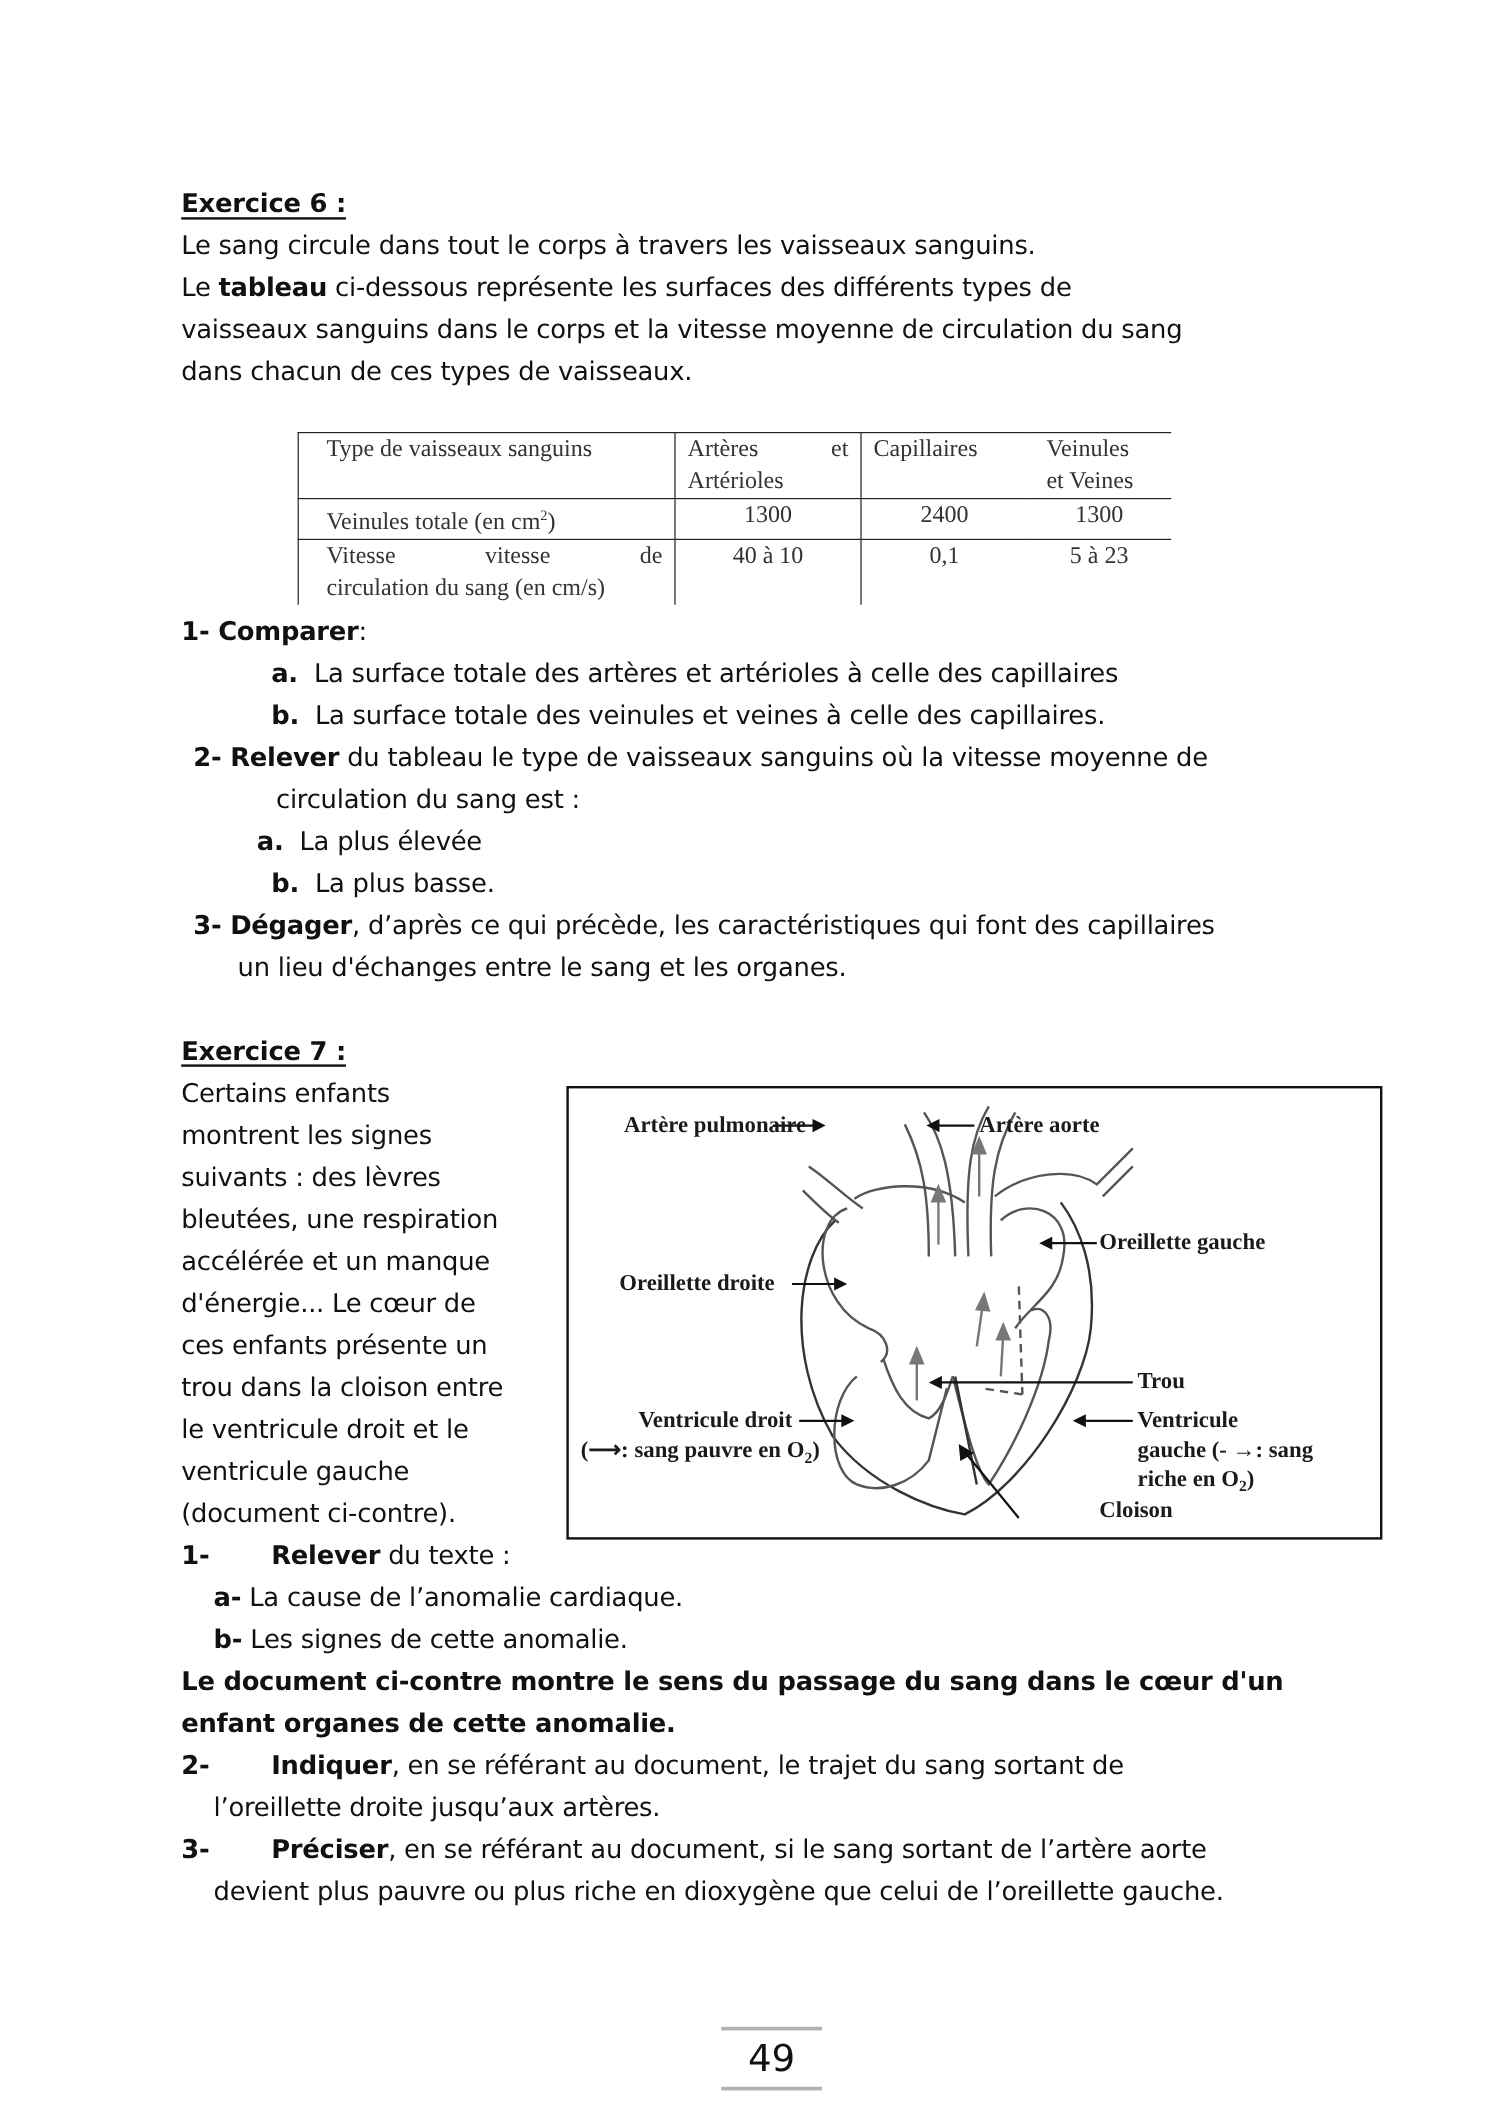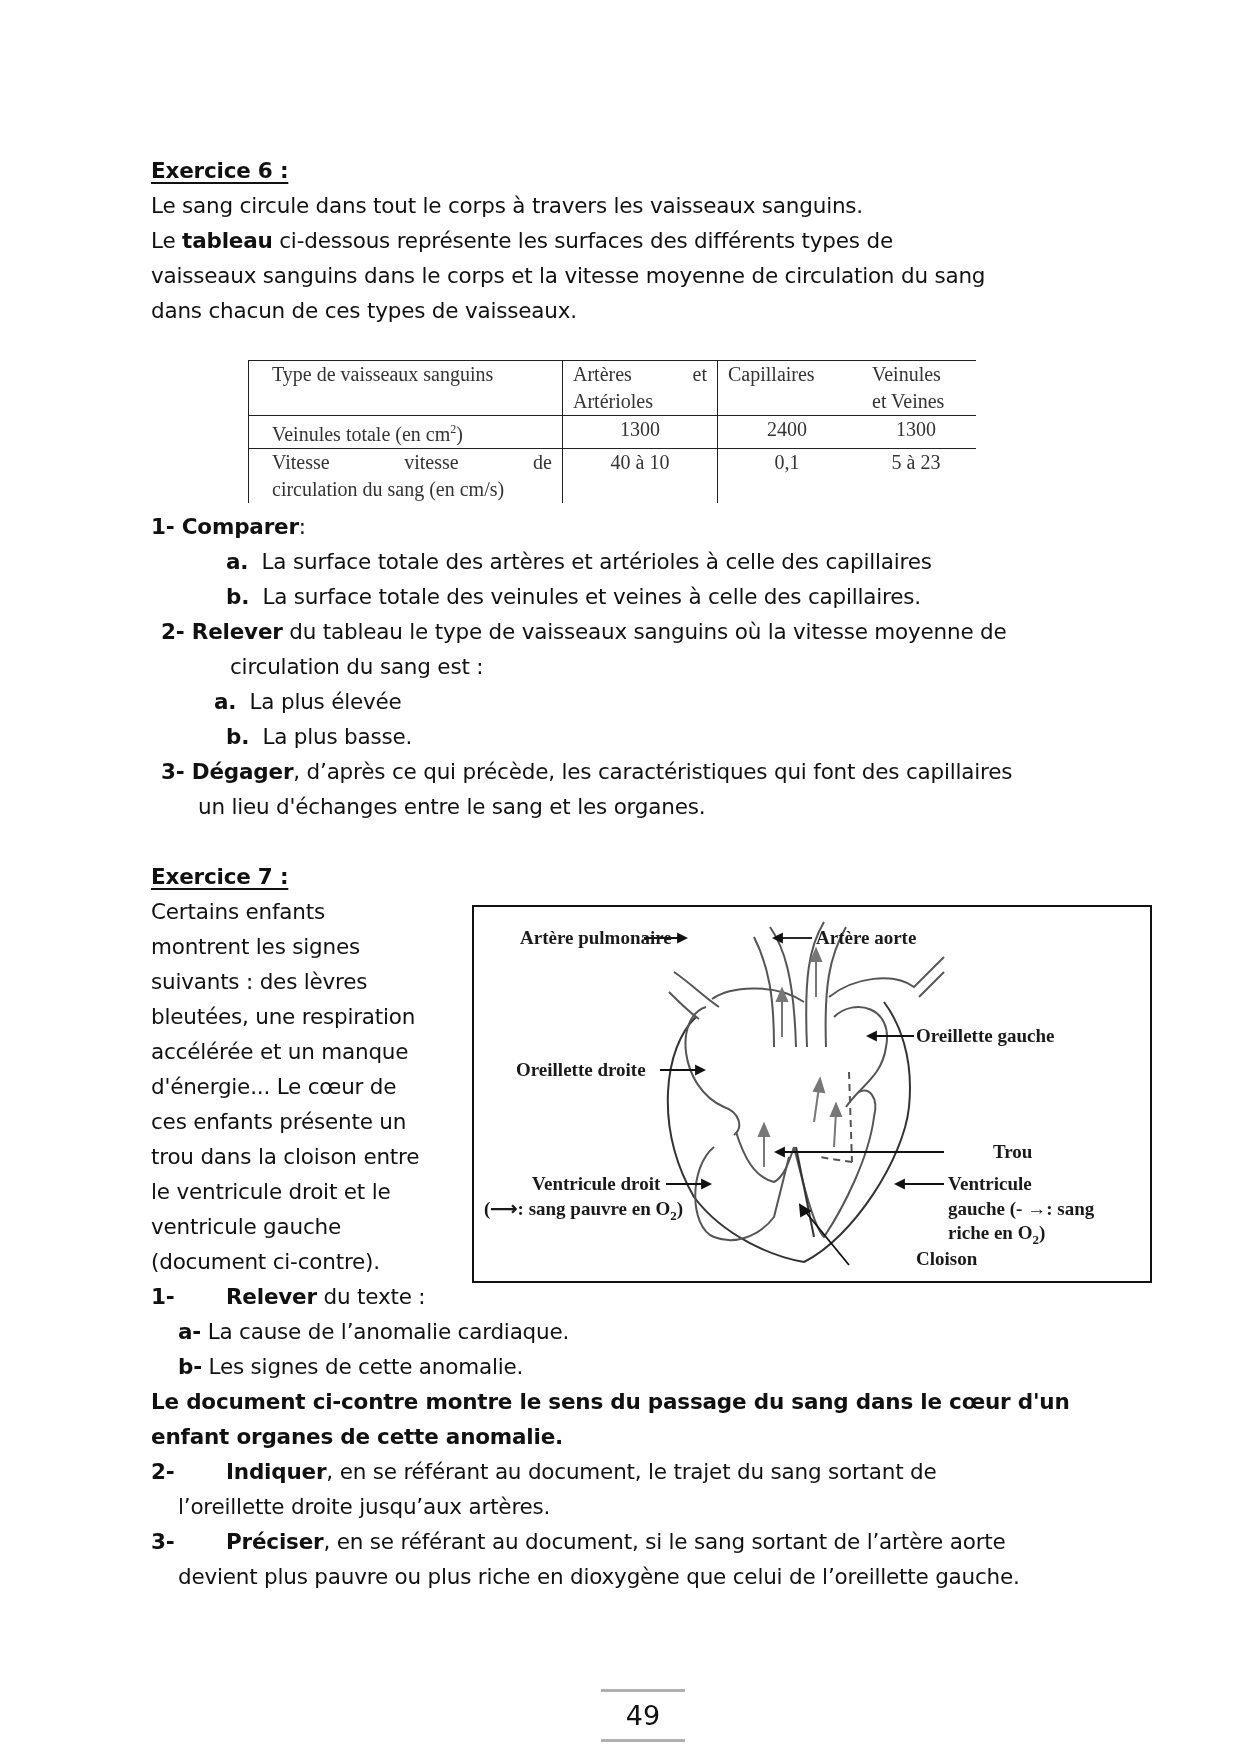--- a/index.html
+++ b/index.html
@@ -17,21 +17,21 @@
   .vt td:first-child { border-left: 1.5px solid #222; width: 280px; padding-left: 23px; }
   .vt td.c { text-align: center; }
   .vt .noright { border-right: none; }
   .vt .nobottom { border-bottom: none; }
   
   .diagram { position: absolute; left: 472px; top: 905px; width: 680px; height: 378px;
              border: 2px solid #111; box-sizing: border-box; }
   .dl { position: absolute; font-family: "Liberation Serif", serif; font-weight: bold;
         font-size: 19px; color: #1a1a1a; white-space: nowrap; line-height: 25px; }
   .pagenum { position: absolute; left: 601px; top: 1692px; width: 84px; text-align: center;
-             font-size: 27px; line-height: 48px; font-family: "DejaVu Sans", sans-serif; }
+             font-size: 31px; line-height: 48px; font-family: "DejaVu Sans", sans-serif; }
   .pn-rule { position: absolute; left: 601px; width: 84px; height: 3px; background: #b0b0b0; }
 </style>
 </head>
 <body>
 
 <div class="abs txt hdr" style="left:151px; top:153px;">Exercice 6 :</div>
 
 <div class="abs txt" style="left:151px; top:188px;">Le sang circule dans tout le corps à travers les vaisseaux sanguins.</div>
 <div class="abs txt" style="left:151px; top:223px;"><span>Le </span><b>tableau</b><span> ci-dessous représente les surfaces des différents types de</span></div>
 <div class="abs txt" style="left:151px; top:258px;">vaisseaux sanguins dans le corps et la vitesse moyenne de circulation du sang</div>
@@ -165,21 +165,21 @@
       <line x1="375" y1="358" x2="330" y2="303"></line>
         <polygon points="327,309 326,298 336,304"></polygon>
       <line x1="-18" y1="300" x2="-2" y2="300"></line>
     </g>
   </svg>
 
   <div class="dl" style="left:46px; top:18px;">Artère pulmonaire</div>
   <div class="dl" style="left:342px; top:18px;">Artère aorte</div>
   <div class="dl" style="left:442px; top:116px;">Oreillette gauche</div>
   <div class="dl" style="left:42px; top:150px;">Oreillette droite</div>
-  <div class="dl" style="left:474px; top:232px;margin-left:45px;">Trou</div>
+  <div class="dl" style="left:474px; top:232px;">Trou</div>
   <div class="dl" style="left:58px; top:264px;">Ventricule droit</div>
   <div class="dl" style="left:10px; top:289px;"><span>(</span><span>⟶</span><span>: sang pauvre en O</span><sub style="font-size:13px;">2</sub><span>)</span></div>
   <div class="dl" style="left:474px; top:264px;">Ventricule</div>
   <div class="dl" style="left:474px; top:289px;"><span>gauche (</span><span>- →</span><span>: sang</span></div>
   <div class="dl" style="left:474px; top:313px;"><span>riche en O</span><sub style="font-size:13px;">2</sub><span>)</span></div>
   <div class="dl" style="left:442px; top:339px;">Cloison</div>
 </div>
 
 <div class="abs txt" style="left:151px; top:1279px;"><b style="display:inline-block; width:75px;">1-</b><b>Relever</b><span> du texte :</span></div>
 <div class="abs txt" style="left:178px; top:1314px;"><b>a-</b><span> La cause de l’anomalie cardiaque.</span></div>

